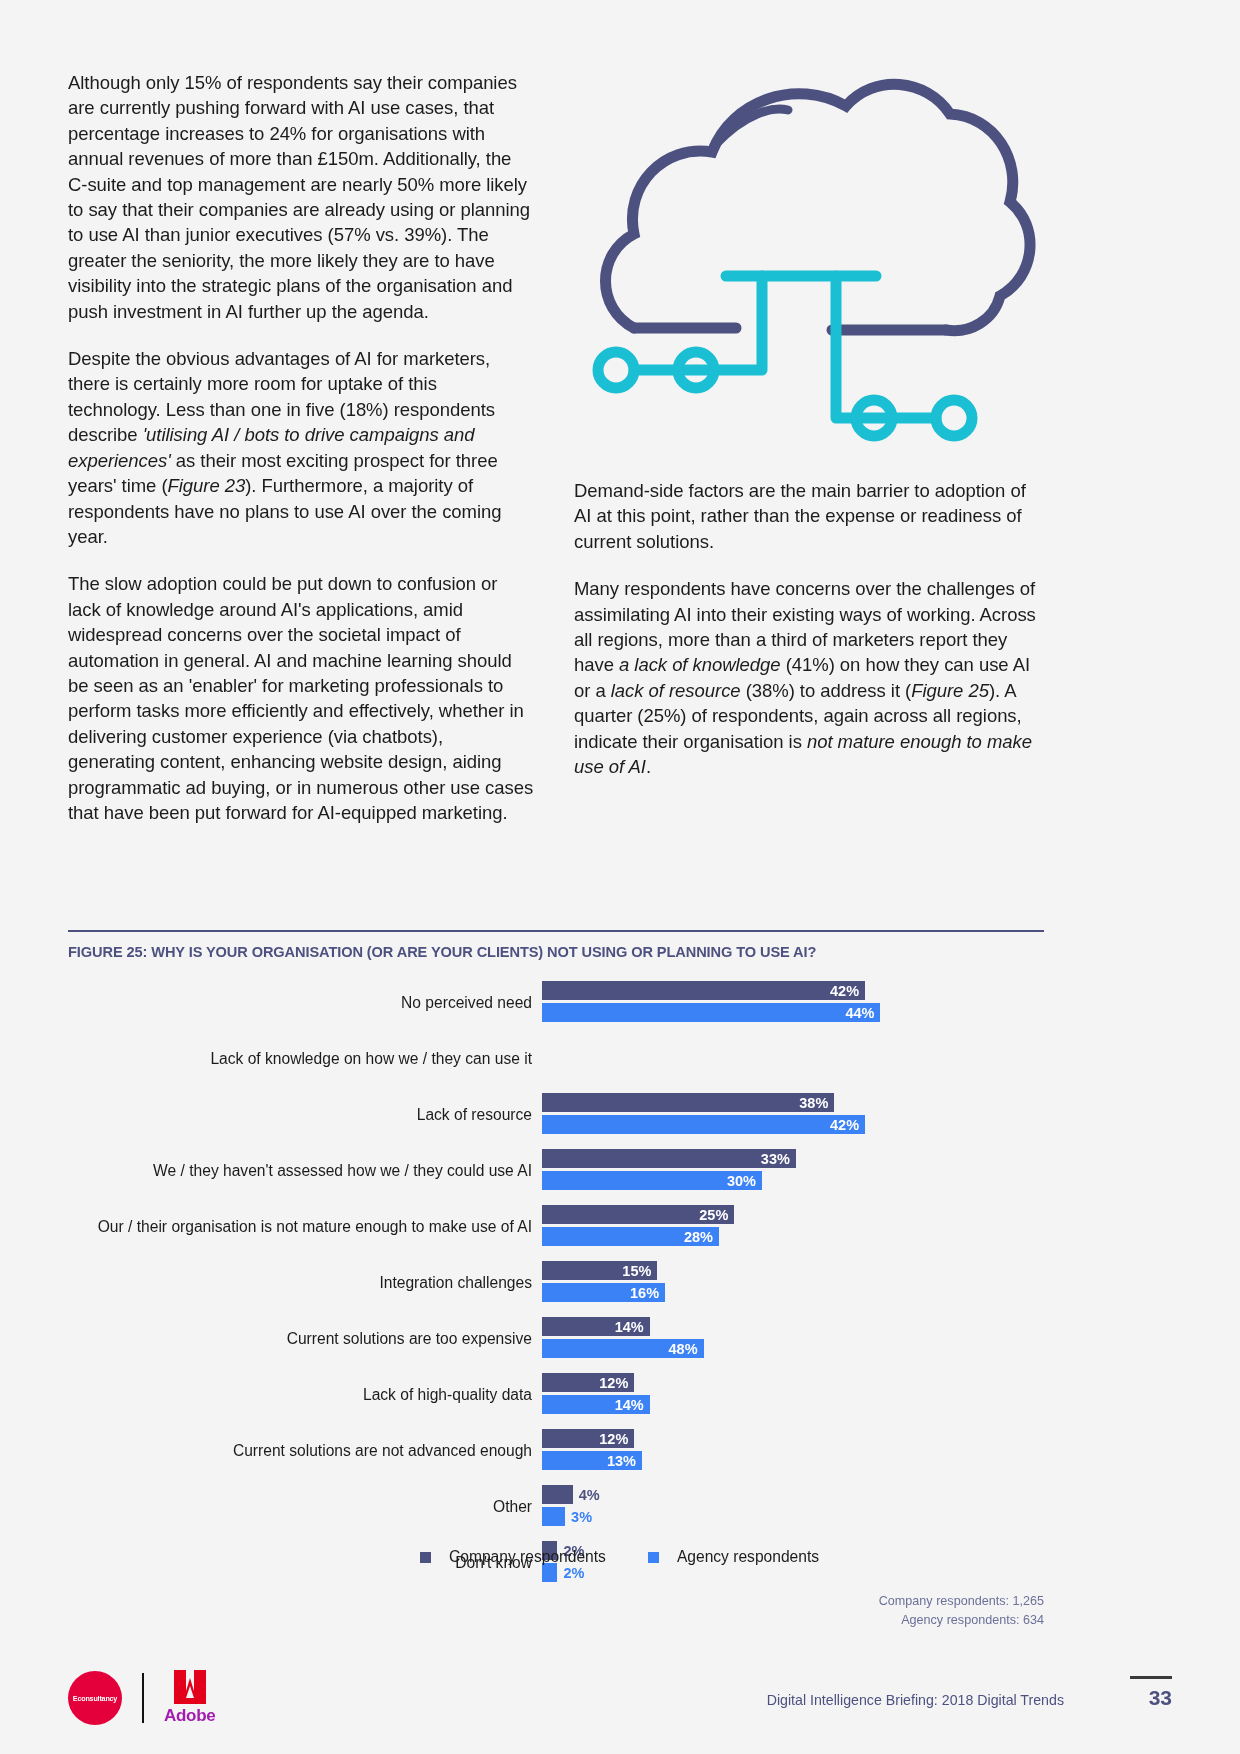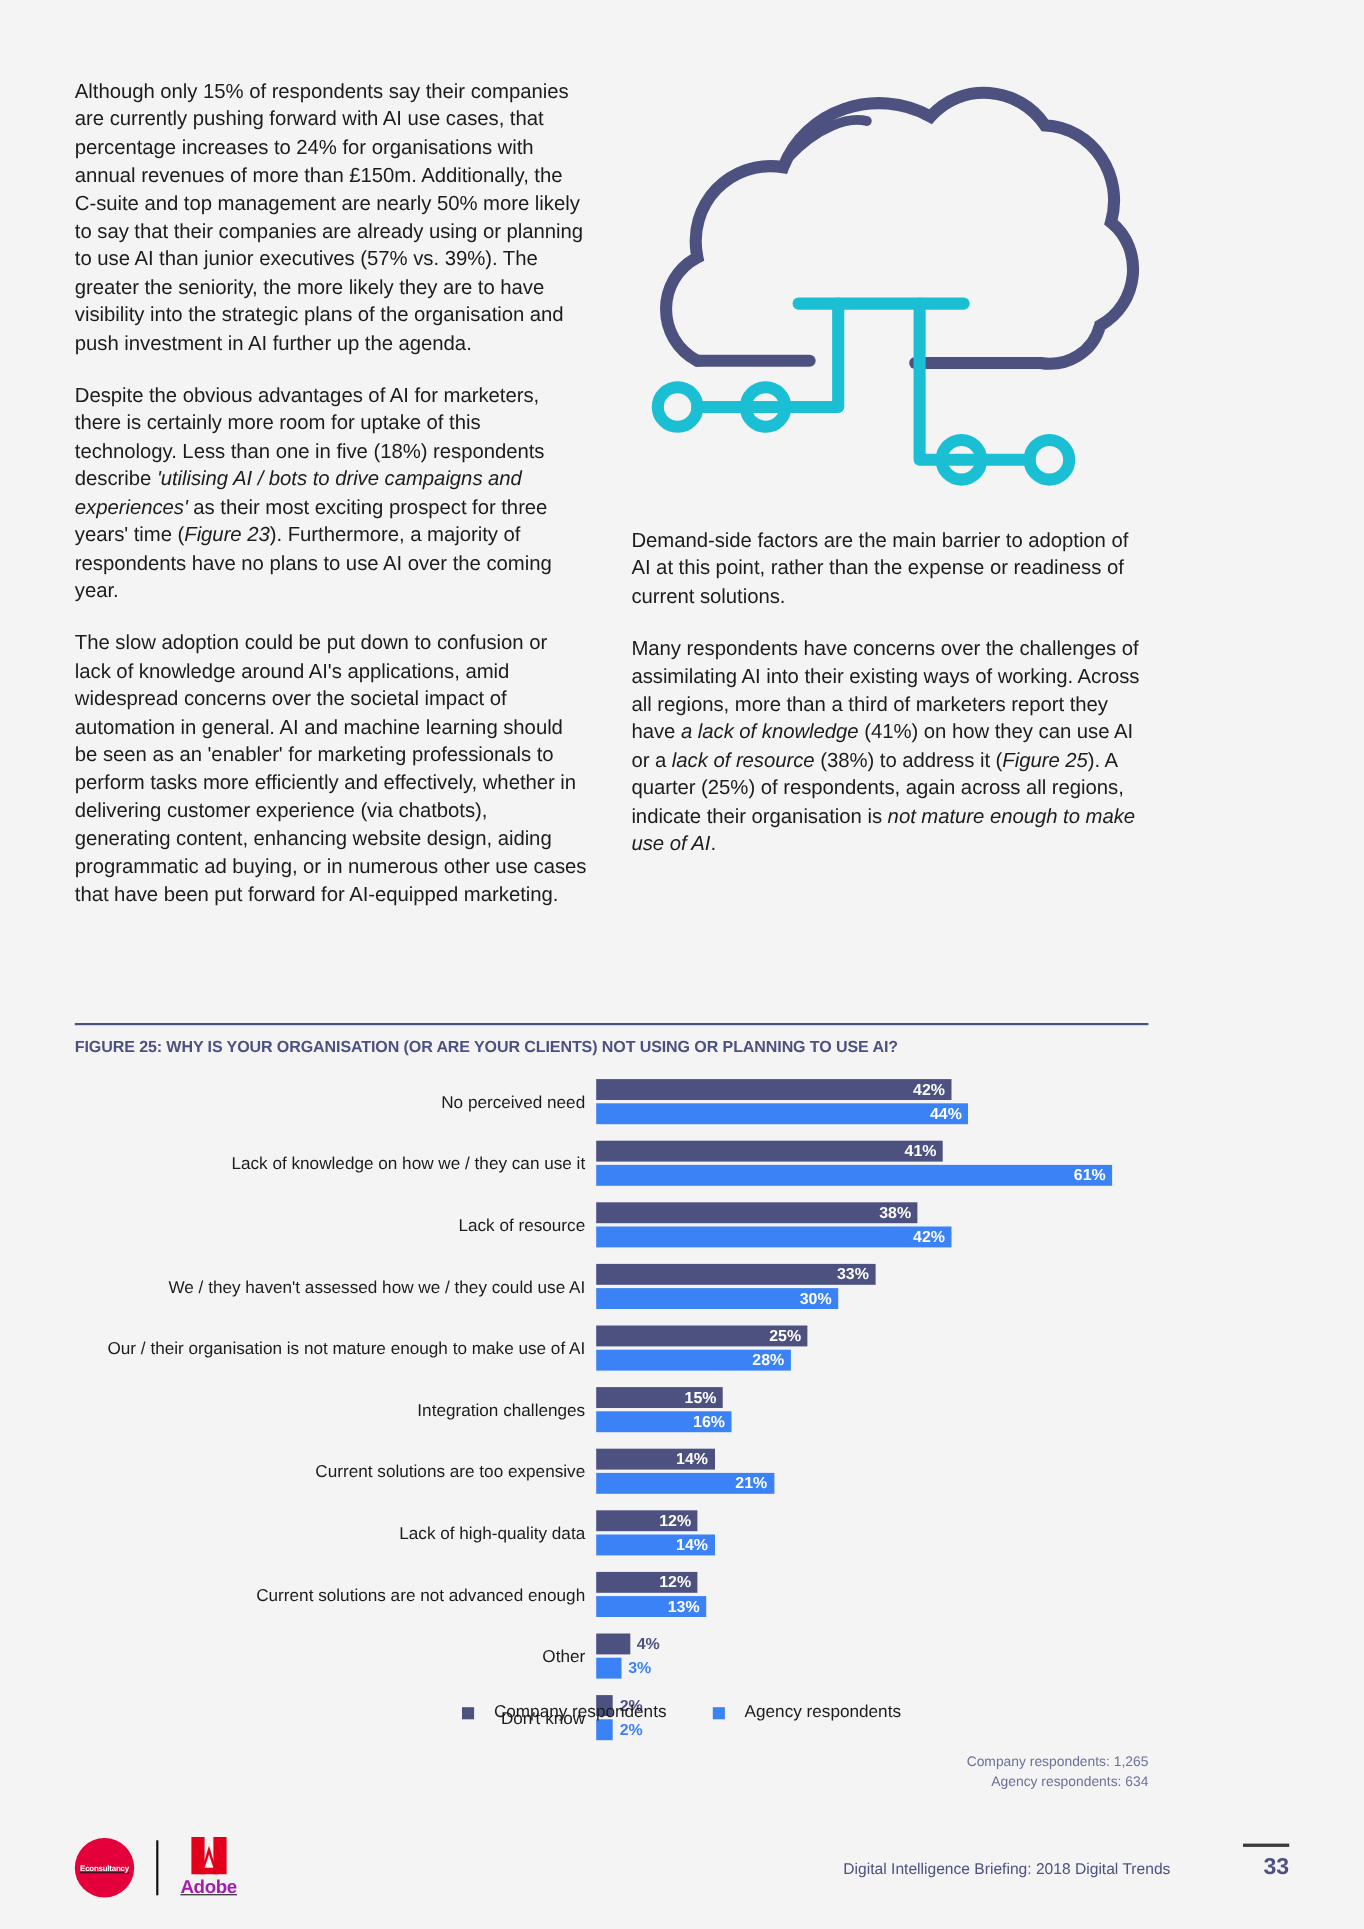--- a/index.html
+++ b/index.html
@@ -168,21 +168,20 @@
     width: 1240px;
     height: 94px;
   }
   .logo-wrap {
     position: absolute;
     left: 68px;
     top: 10px;
     display: flex;
     align-items: center;
     gap: 0px;
-    text-decoration: underline;
   }
   .econ-logo {
     width: 54px;
     height: 54px;
     border-radius: 50%;
     background: #e4003a;
     display: flex;
     align-items: center;
     justify-content: center;
     color: #ffffff;
@@ -297,28 +296,20 @@
           <div class="bar company" style="width: 323.077px; background: rgb(77, 81, 128);">
             <span class="val">42%</span>
           </div>
           <div class="bar agency" style="width: 338.462px; background: rgb(59, 130, 246);">
             <span class="val">44%</span>
           </div>
         </div>
       </div>
       <div class="row">
         <div class="cat">Lack of knowledge on how we / they can use it</div>
-        <div class="bars">
-          <div class="bar company" style="width: 315.385px; background: rgb(77, 81, 128);">
-            <span class="val">41%</span>
-          </div>
-          <div class="bar agency" style="width: 469.231px; background: rgb(59, 130, 246);">
-            <span class="val">61%</span>
-          </div>
-        </div>
       </div>
       <div class="row">
         <div class="cat">Lack of resource</div>
         <div class="bars">
           <div class="bar company" style="width: 292.308px; background: rgb(77, 81, 128);">
             <span class="val">38%</span>
           </div>
           <div class="bar agency" style="width: 323.077px; background: rgb(59, 130, 246);">
             <span class="val">42%</span>
           </div>
@@ -357,21 +348,21 @@
           </div>
         </div>
       </div>
       <div class="row">
         <div class="cat">Current solutions are too expensive</div>
         <div class="bars">
           <div class="bar company" style="width: 107.692px; background: rgb(77, 81, 128);">
             <span class="val">14%</span>
           </div>
           <div class="bar agency" style="width: 161.538px; background: rgb(59, 130, 246);">
-            <span class="val">21%</span>
+            <span class="val">48%</span>
           </div>
         </div>
       </div>
       <div class="row">
         <div class="cat">Lack of high-quality data</div>
         <div class="bars">
           <div class="bar company" style="width: 92.3077px; background: rgb(77, 81, 128);">
             <span class="val">12%</span>
           </div>
           <div class="bar agency" style="width: 107.692px; background: rgb(59, 130, 246);">

